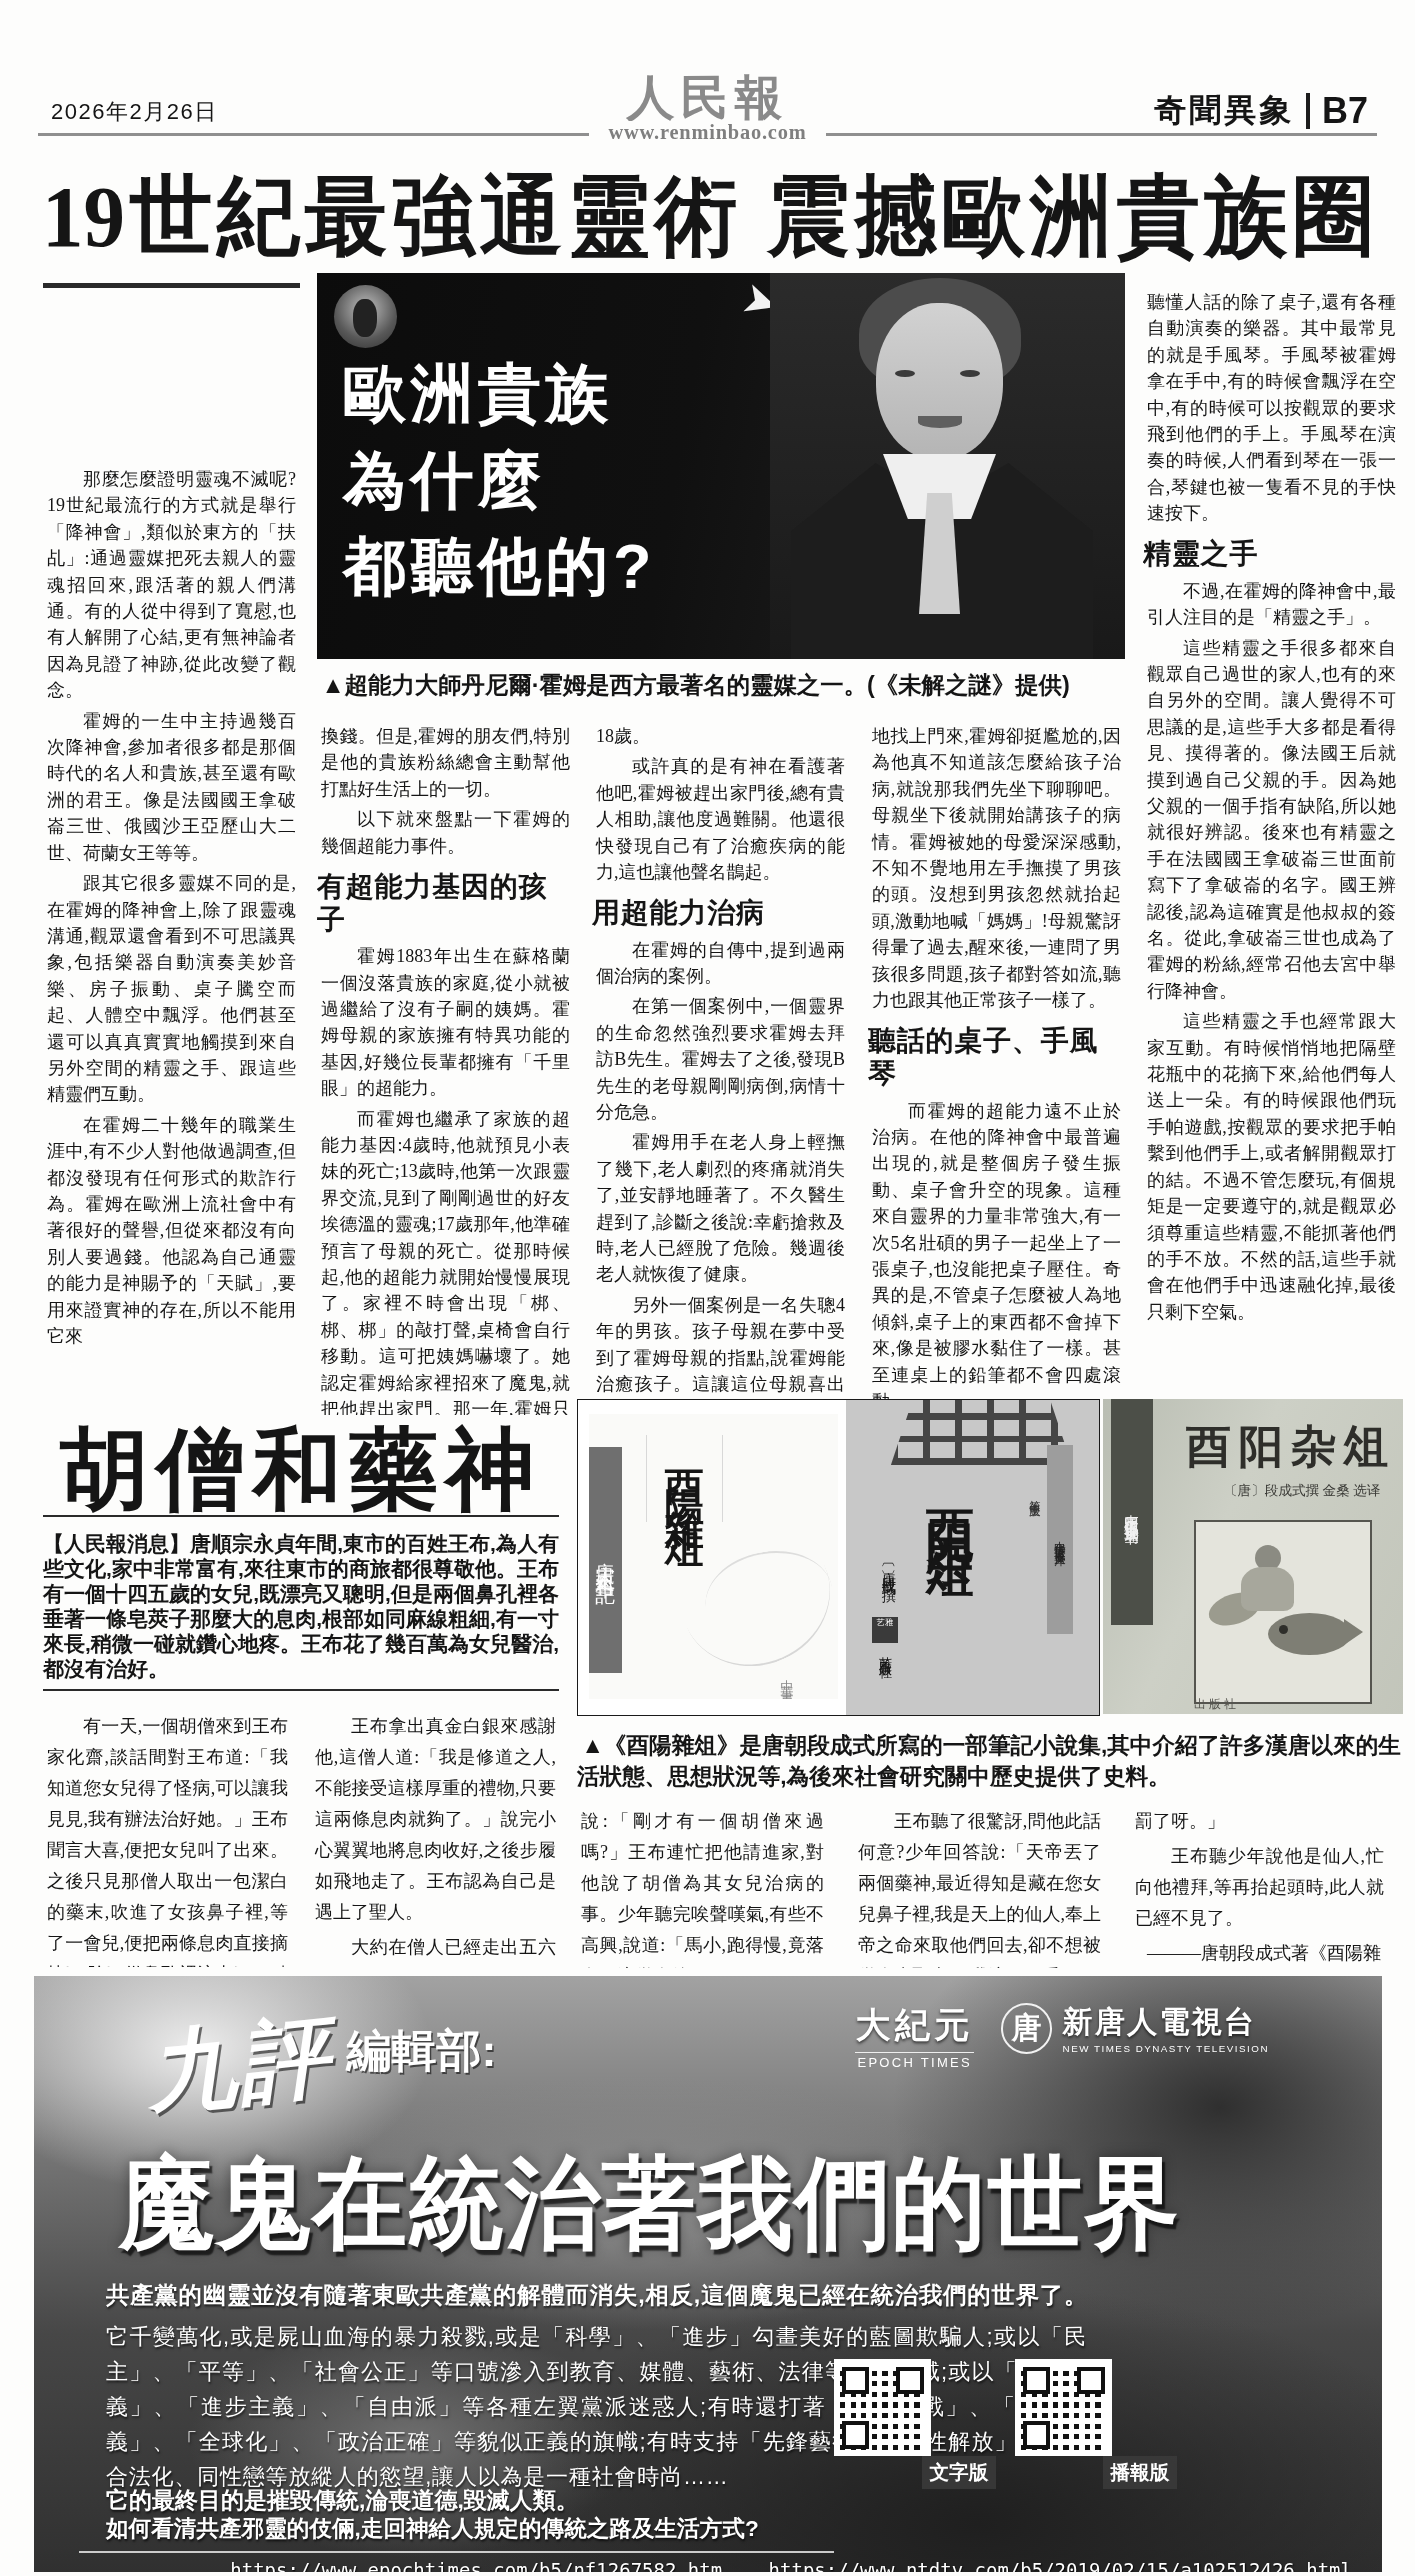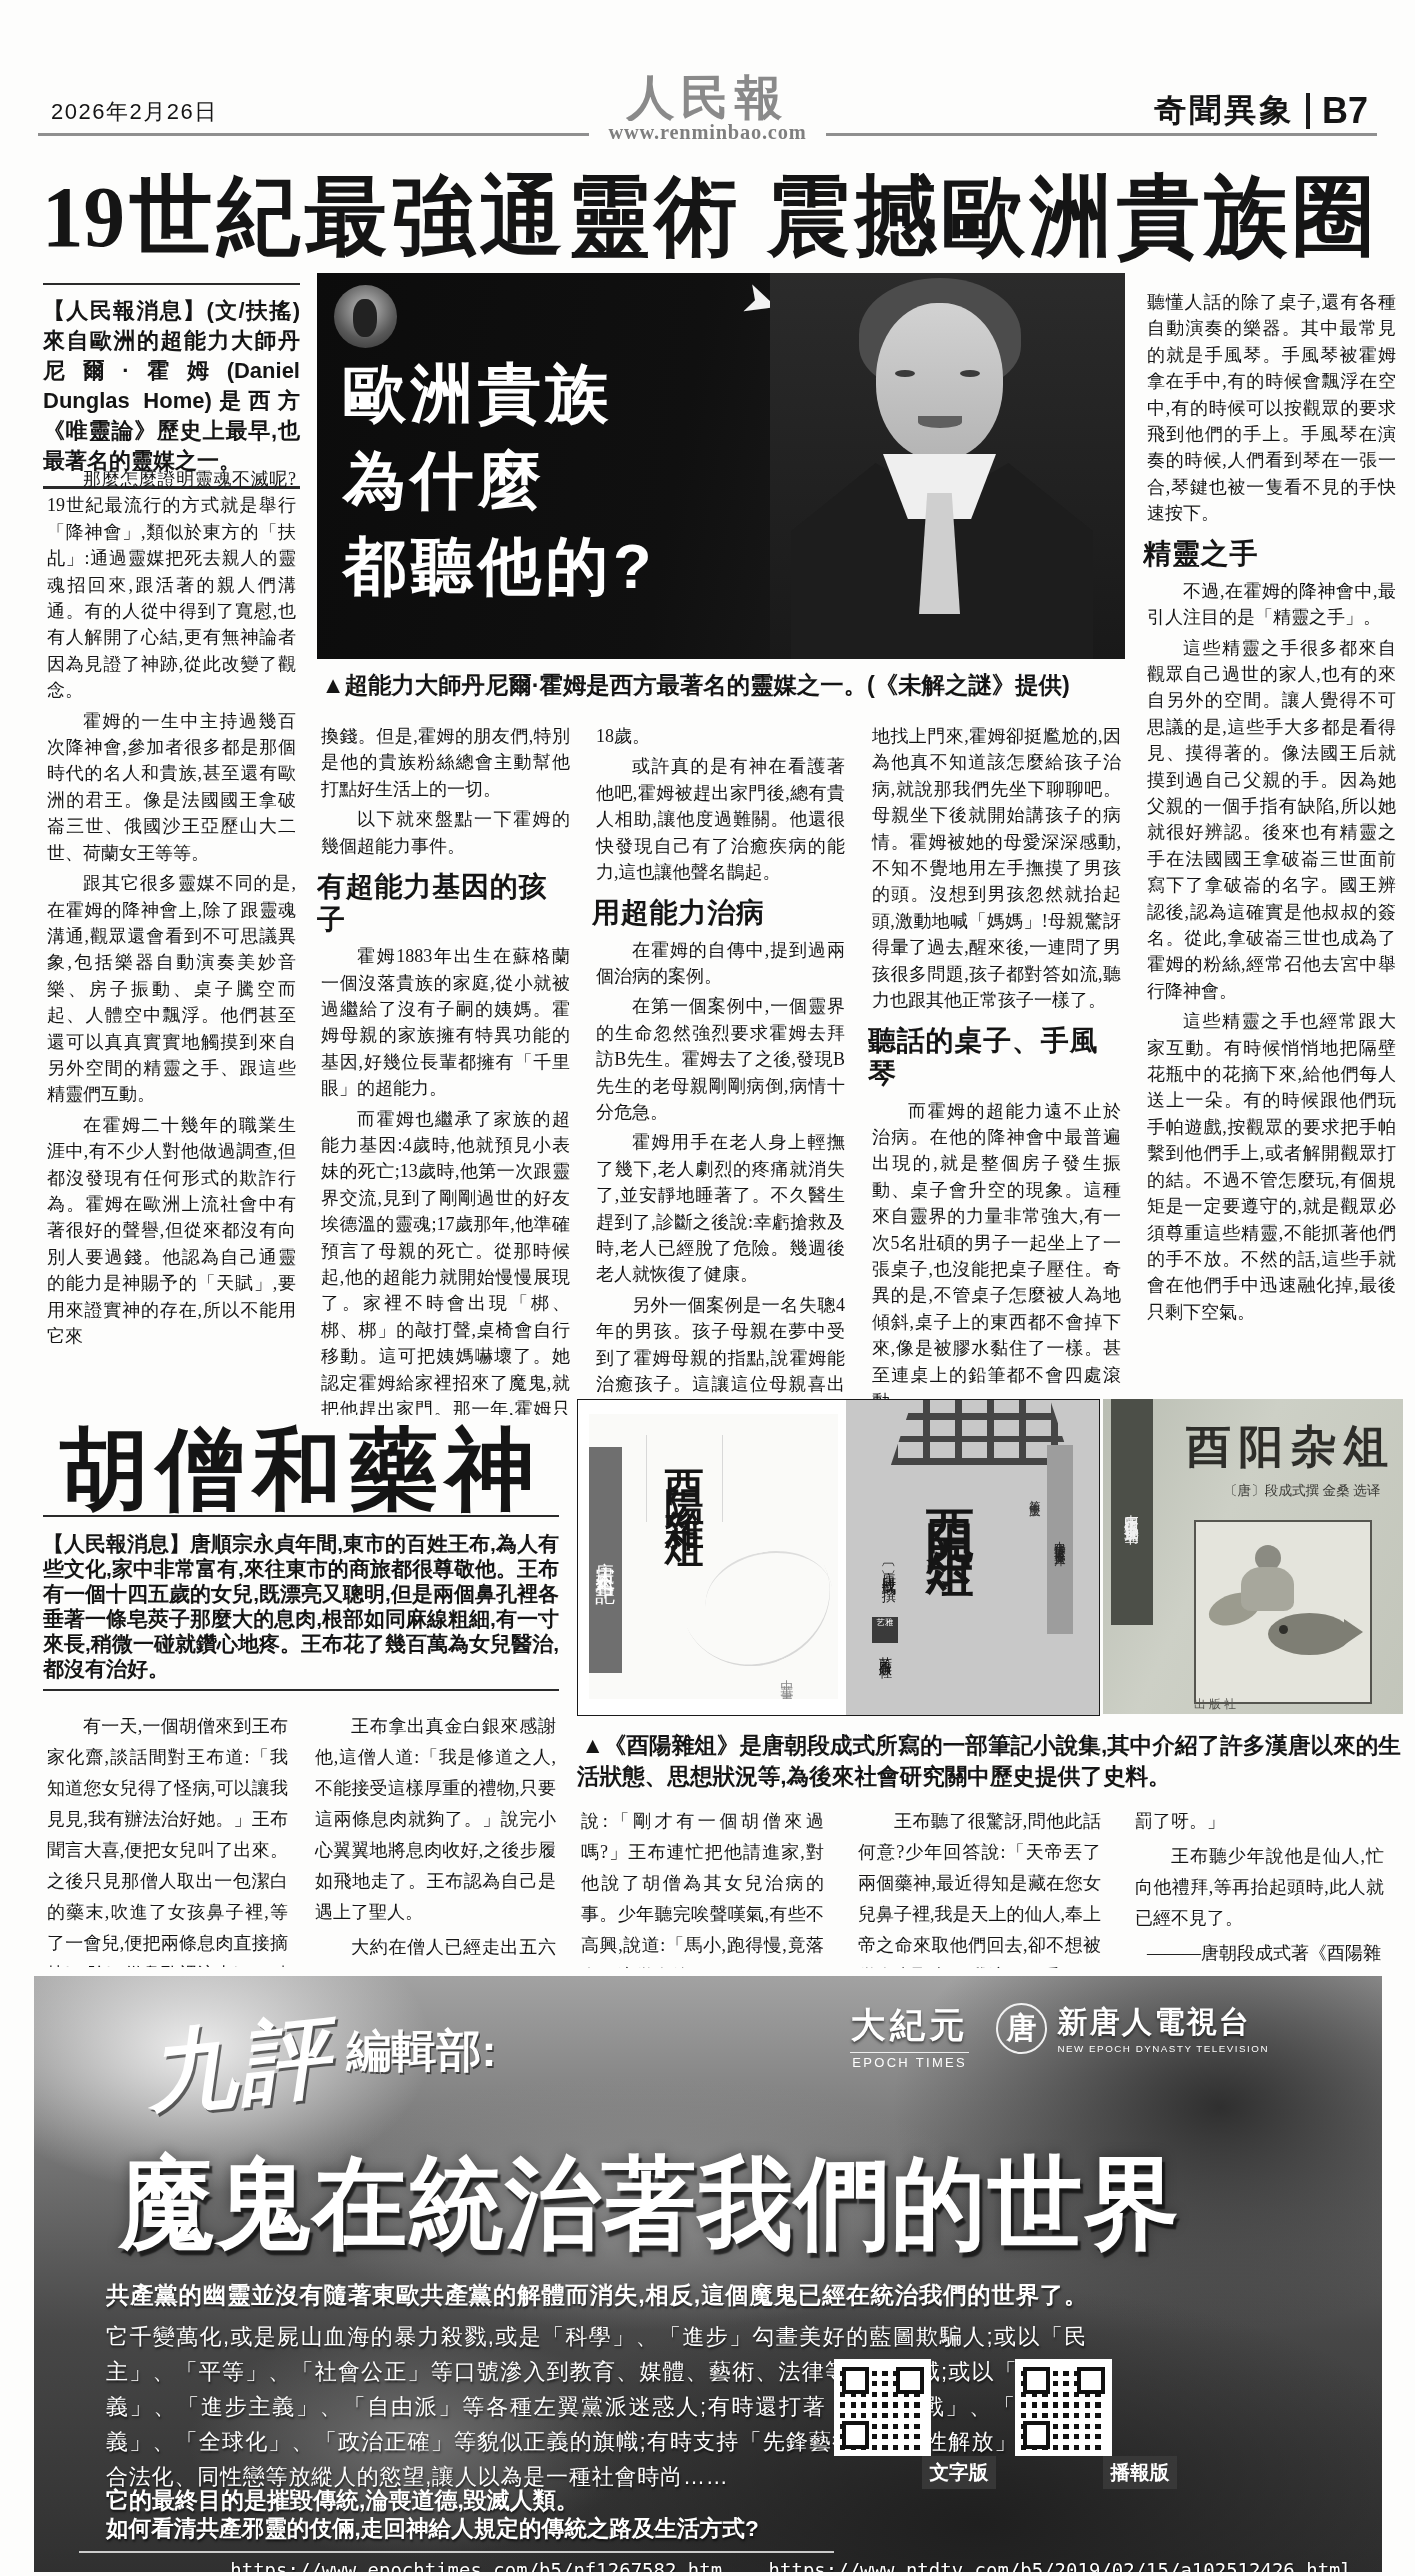--- a/index.html
+++ b/index.html
@@ -162,21 +162,20 @@
     <span>www.renminbao.com</span>
   </div>
   <div class="abs section">
     <span class="sec-cn">奇聞異象</span><span class="sec-bar"></span><span class="sec-pg">B7</span>
   </div>
 
   <div class="abs headline1">19世紀最強通靈術 震撼歐洲貴族圈</div>
 
   <div class="abs introbox">
     <div class="rule"></div>
-    <div class="intro-t">【人民報消息】(文/扶搖)來自歐洲的超能力大師丹尼爾·霍姆(Daniel Dunglas Home)是西方《唯靈論》歷史上最早,也最著名的靈媒之一。</div>
     <div class="rule"></div>
   </div>
 
   <div class="a1col" style="left:43px;top:462px;height:949px;">
       <p class="b-p">那麼怎麼證明靈魂不滅呢?19世紀最流行的方式就是舉行「降神會」,類似於東方的「扶乩」:通過靈媒把死去親人的靈魂招回來,跟活著的親人們溝通。有的人從中得到了寬慰,也有人解開了心結,更有無神論者因為見證了神跡,從此改變了觀念。</p>
       <p class="b-p">霍姆的一生中主持過幾百次降神會,參加者很多都是那個時代的名人和貴族,甚至還有歐洲的君王。像是法國國王拿破崙三世、俄國沙王亞歷山大二世、荷蘭女王等等。</p>
       <p class="b-p">跟其它很多靈媒不同的是,在霍姆的降神會上,除了跟靈魂溝通,觀眾還會看到不可思議異象,包括樂器自動演奏美妙音樂、房子振動、桌子騰空而起、人體空中飄浮。他們甚至還可以真真實實地觸摸到來自另外空間的精靈之手、跟這些精靈們互動。</p>
       <p class="b-p">在霍姆二十幾年的職業生涯中,有不少人對他做過調查,但都沒發現有任何形式的欺詐行為。霍姆在歐洲上流社會中有著很好的聲譽,但從來都沒有向別人要過錢。他認為自己通靈的能力是神賜予的「天賦」,要用來證實神的存在,所以不能用它來</p>
     </div>
 
@@ -289,21 +288,21 @@
 
     <div class="logos">
       <div class="epoch">
         <div class="cn">大紀元</div>
         <div class="en">EPOCH TIMES</div>
       </div>
       <div class="ntd">
         <div class="ntd-badge">唐</div>
         <div>
           <div class="cn">新唐人電視台</div>
-          <div class="en">NEW EPOCH DYNASTY TELEVISION</div>
+          <div class="en">NEW TIMES DYNASTY TELEVISION</div>
         </div>
       </div>
     </div>
 
     <div class="kicker">
       <span class="kick-script">九評</span><span class="kick-rest">編輯部:</span>
     </div>
 
     <div class="ad-head">魔鬼在統治著我們的世界</div>
 

